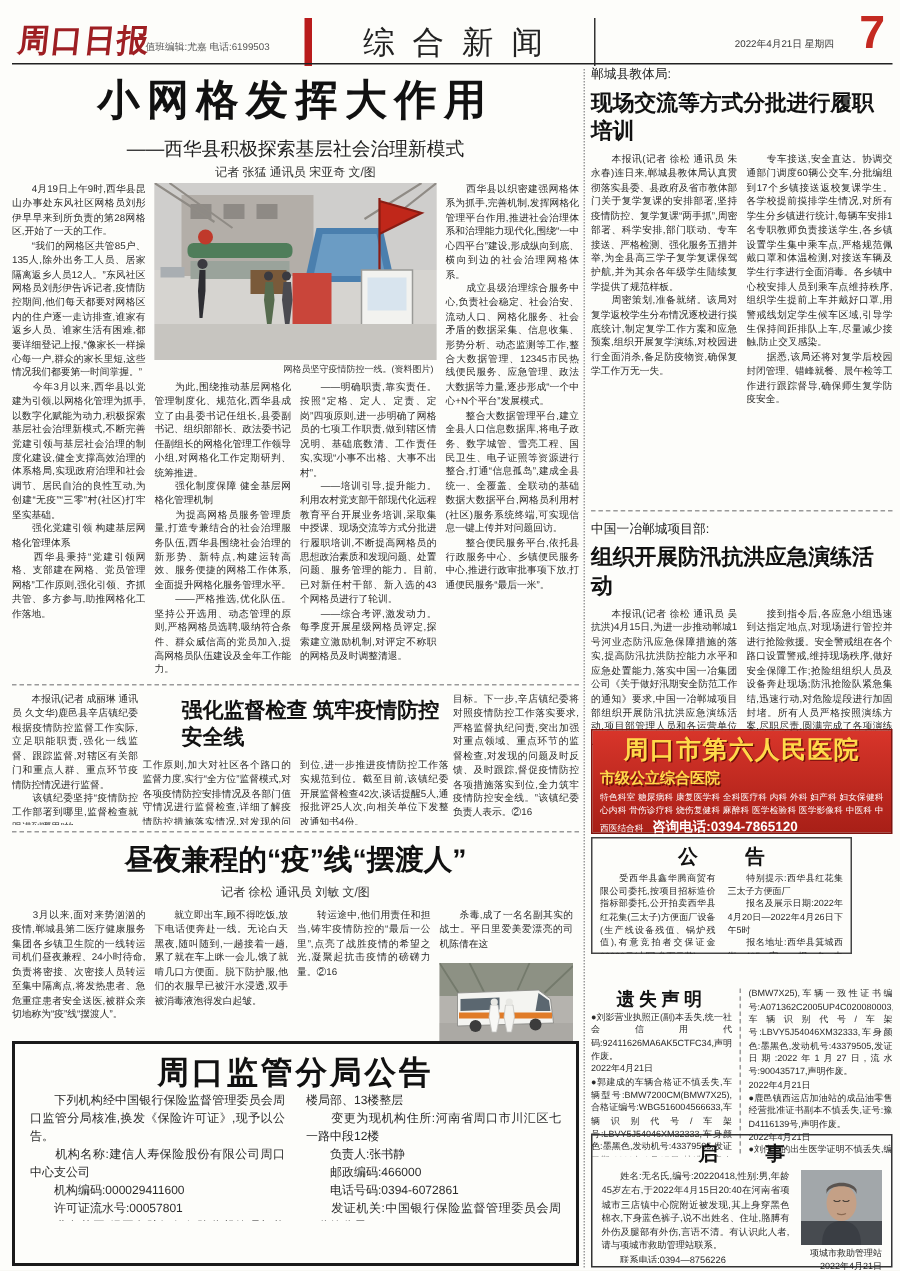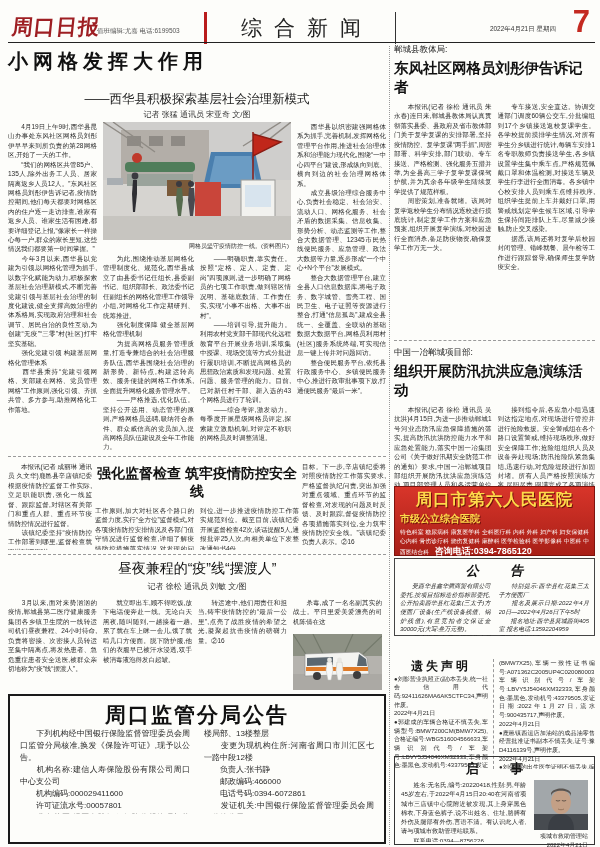--- a/index.html
+++ b/index.html
@@ -5,54 +5,54 @@
   * { margin:0; padding:0; box-sizing:border-box; }
   body { background:#e9e7e2; font-family:"Liberation Sans", sans-serif; }
   .page { position:relative; width:600px; height:847px; background:#fdfdfa; margin:0 auto;
           overflow:hidden; color:#1c1c1c; }
   
   .masthead { position:absolute; left:12px; top:13px; color:#9e1f23; font-family:"Liberation Serif", serif;
               font-weight:bold; font-size:21px; letter-spacing:1px; transform:skewX(-6deg); }
   .masthead-info { position:absolute; left:97px; top:27px; font-size:6.5px; color:#555; }
   .section-box { position:absolute; left:50%; top:12px; transform:translateX(-50%);
                  font-family:"Liberation Serif", serif; font-size:21px; letter-spacing:12px;
-                 padding:2px 22px 2px 34px; border-left:3px solid #b91c1c; border-right:1px solid #333; color:#222;}
+                 padding:2px 22px 2px 34px; border-left:5px solid #b91c1c; border-right:1px solid #333; color:#222;}
   .hdr-date { position:absolute; right:44px; top:25px; font-size:6.5px; color:#333; }
   .page-num { position:absolute; right:10px; top:4px; font-size:31px; font-weight:bold; color:#c42a21; }
   .header-rule { position:absolute; left:8px; right:5px; top:42px; border-top:1.3px solid #222; }
   
   .v-div { position:absolute; left:389px; top:46px; height:799px; border-left:1px dotted #9a9a9a; }
   .left-main { position:absolute; left:8px; top:44px; width:378px; height:801px; }
   .right-col { position:absolute; left:394px; top:44px; width:201px; height:801px; }
   .dash-h { border-top:1px dashed #9a9a9a; }
   .tcol { font-size:6.5px; line-height:1.45; text-align:justify; overflow:hidden; white-space:pre-line; color:#2a2a2a;}
   
-  .ma-title { position:absolute; top:4px; width:100%; text-align:left; font-size:20px; font-weight:bold;
+  .ma-title { position:absolute; top:4px; width:100%; text-align:center; font-size:28px; font-weight:bold;
               letter-spacing:5px; color:#111; }
   .ma-sub { position:absolute; top:47px; width:100%; text-align:center; font-size:12.5px; color:#222; }
   .ma-by { position:absolute; top:65px; width:100%; text-align:center; font-size:8px; color:#333; }
   .ma-body { position:absolute; top:78px; left:0; width:378px; height:333px; display:flex; gap:6px; }
   .ma-c { width:89px; height:100%; }
   .ma-mid { width:188px; display:flex; flex-direction:column; }
   .photo { width:188px; height:118px; display:block; background:#cfcecb; }
   .ma-cap { font-size:6px; text-align:right; color:#333; padding:2px 2px 3px 0; }
   .ma-midcols { flex:1; display:flex; gap:6px; overflow:hidden; }
   .ma-midcols .tcol { width:91px; }
   
   .sup { position:absolute; top:418px; left:0; width:378px; height:88px; display:flex; gap:3px; }
   .sup-side { width:84px; height:100%; }
   .sup-mid { width:204px; display:flex; flex-direction:column; }
-  .sup-head { text-align:center; font-size:14px; font-weight:bold; padding:3px 0 5px; color:#111; }
+  .sup-head { font-size:14px; font-weight:bold; padding:3px 0 5px; color:#111;margin-left:26px; }
   .sup-cols { flex:1; display:flex; gap:6px; overflow:hidden; }
   .sup-cols .tcol { width:99px; }
   .hr1 { position:absolute; top:412px; left:0; width:378px; }
   .hr2 { position:absolute; top:510px; left:0; width:378px; }
   
   .fer { position:absolute; top:516px; left:0; width:378px; height:130px; }
-  .fer-head { text-align:center; font-size:14px; font-weight:normal; color:#111; }
+  .fer-head { text-align:center; font-size:19px; font-weight:bold; color:#111; }
   .fer-by { text-align:center; font-size:8px; color:#333; margin-top:3px; }
   .fer-cols { margin-top:6px; height:92px; display:flex; gap:6px; }
   .fer-cols .tcol { width:89px; }
   .fer-c4 { width:89px; display:flex; flex-direction:column; }
   .fer-c4 .tcol { height:34px; width:89px; }
   .van { width:89px; height:56px; display:block; background:#b9b7b2; margin-top:2px; }
   
   .bank { position:absolute; top:650px; left:0; width:378px; height:150px; border:2px solid #1a1a1a;
           background:#fdfdfa; padding:6px 10px; }
   .bank-t { text-align:center; font-family:"Liberation Serif", serif; font-weight:bold; font-size:21px;
@@ -73,21 +73,21 @@
   .hosp { position:absolute; top:442px; left:0; width:201px; height:70px;
           background:linear-gradient(180deg,#d8352a,#a81f17); border:1px solid #7e130d;
           padding:2px 5px; color:#fff; }
   .hosp-name { text-align:center; color:#ffd94a; font-weight:bold; font-size:16.5px; letter-spacing:1px;
                text-shadow:1px 1px 0 #6e0f0a; }
   .hosp-sub { text-align:left; color:#ffd94a; font-weight:bold; font-size:10px; margin-top:1px;
               text-shadow:1px 1px 0 #6e0f0a; }
   .hosp-dep { font-size:5.8px; line-height:1.5; margin-top:2px; text-align:justify; }
   .hosp-phone { font-size:9px; font-weight:bold; }
   
-  .gg { position:absolute; top:514px; left:0; width:201px; height:78px; border:1px solid #444; padding:3px 5px;font-style:italic; }
+  .gg { position:absolute; top:514px; left:0; width:174px; height:78px; border:1px solid #444; padding:3px 5px; }
   .gg-t { text-align:center; font-weight:bold; font-size:13px; letter-spacing:14px; padding-left:14px; color:#111;}
   .gg-cols { display:flex; gap:8px; margin-top:2px; height:54px; overflow:hidden; }
   .gg-cols .tcol { width:50%; font-size:6px; }
   
   .loss { position:absolute; top:614px; left:0; width:201px; height:112px; display:flex;align-items:center; }
   .loss-l { width:99px; padding-right:5px; }
   .loss-r { width:102px; padding-left:5px; border-left:1px dashed #9a9a9a; }
   .loss-t { text-align:center; font-weight:bold; font-size:12px; letter-spacing:3px; color:#111; }
   .loss .tcol { font-size:6px; height:96px; }
   .loss-r .tcol { height:110px; }
@@ -238,21 +238,21 @@
 　　发证机关:中国银行保险监督管理委员会周口监管分局
 　　发证日期:2022年4月19日</div>
       </div>
     </div>
   </div>
 
   <div class="right-col">
 
     <div class="edu">
       <div class="kicker">郸城县教体局:</div>
-      <div class="r-head">东风社区网格员刘彤伊告诉记者</div>
+      <div class="r-head">现场交流等方式分批进行履职培训</div>
       <div class="edu-cols">
         <div class="tcol">　　本报讯(记者 徐松 通讯员 朱永春)连日来,郸城县教体局认真贯彻落实县委、县政府及省市教体部门关于复学复课的安排部署,坚持疫情防控、复学复课“两手抓”,周密部署、科学安排,部门联动、专车接送、严格检测、强化服务五措并举,为全县高三学子复学复课保驾护航,并为其余各年级学生陆续复学提供了规范样板。
 　　周密策划,准备就绪。该局对复学返校学生分布情况逐校进行摸底统计,制定复学工作方案和应急预案,组织开展复学演练,对校园进行全面消杀,备足防疫物资,确保复学工作万无一失。</div>
         <div class="tcol">　　专车接送,安全直达。协调交通部门调度60辆公交车,分批编组到17个乡镇接送返校复课学生。各学校提前摸排学生情况,对所有学生分乡镇进行统计,每辆车安排1名专职教师负责接送学生,各乡镇设置学生集中乘车点,严格规范佩戴口罩和体温检测,对接送车辆及学生行李进行全面消毒。各乡镇中心校安排人员到乘车点维持秩序,组织学生提前上车并戴好口罩,用警戒线划定学生候车区域,引导学生保持间距排队上车,尽量减少接触,防止交叉感染。
 　　据悉,该局还将对复学后校园封闭管理、错峰就餐、晨午检等工作进行跟踪督导,确保师生复学防疫安全。</div>
       </div>
     </div>
 
     <div class="r-hr1 dash-h"></div>
 

